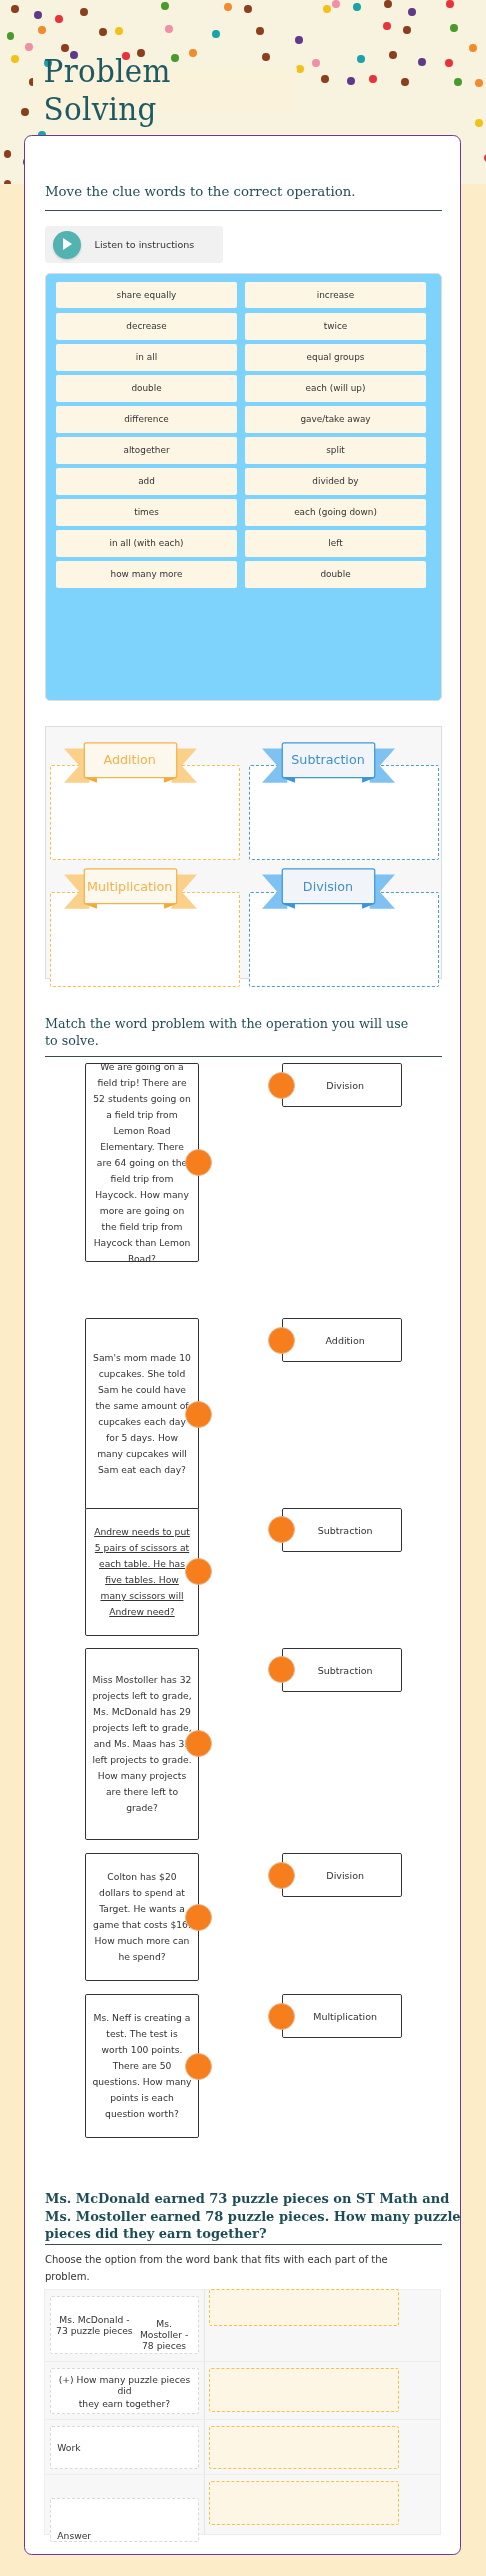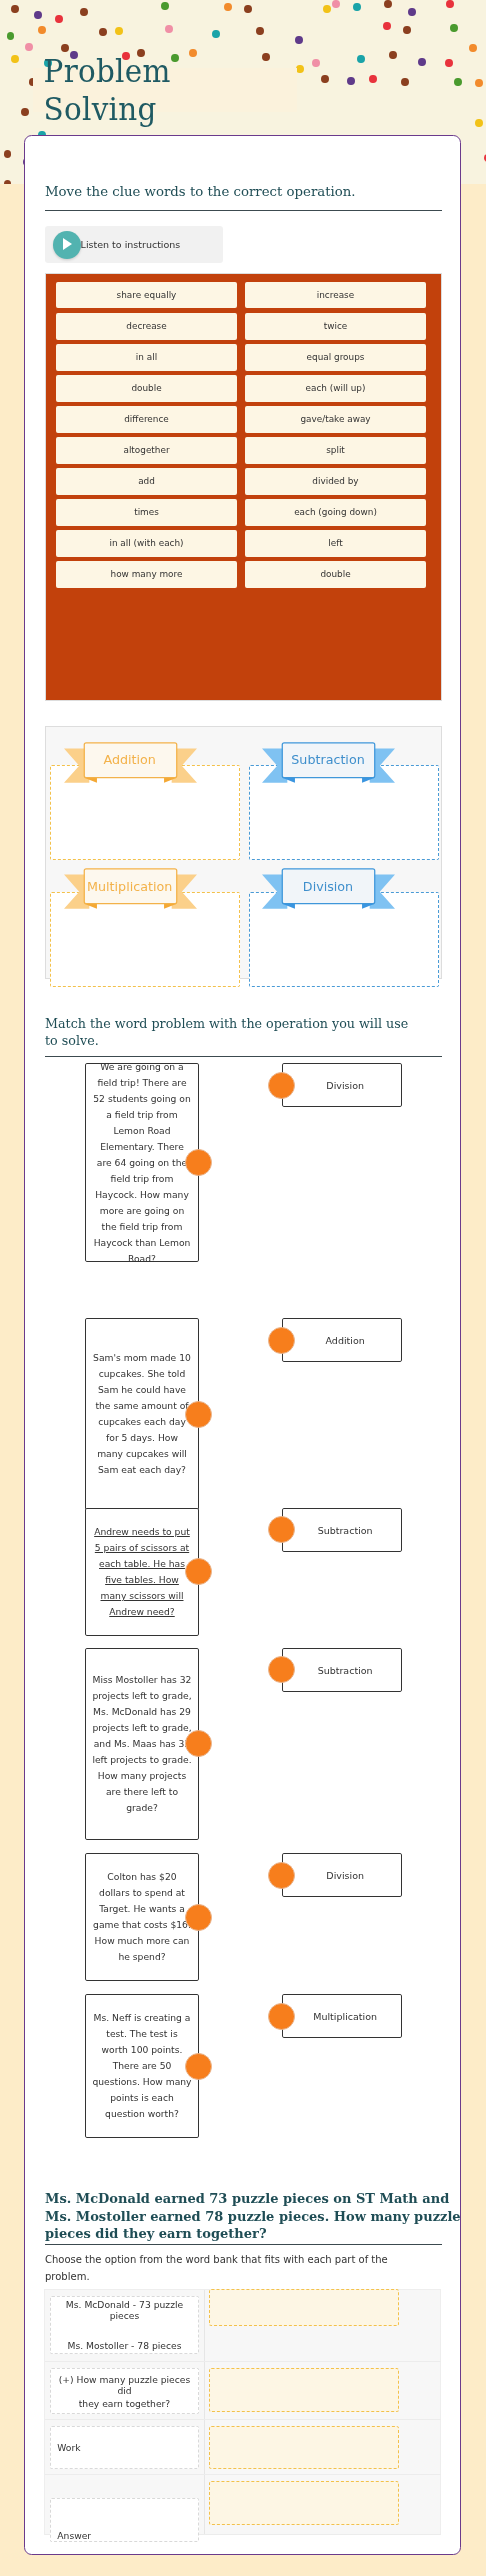--- a/index.html
+++ b/index.html
@@ -42,24 +42,24 @@
   }
   .play-icon {
     width: 28px; height: 28px; border-radius: 50%; background: #52b3b0;
     margin-left: 7.6px; position: relative;
     box-shadow: 0 1.3px 2.5px rgba(0,0,0,0.15);
   }
   .play-icon::after {
     content: ""; position: absolute; left: 10.8px; top: 7.6px;
     border-left: 9.5px solid #fff; border-top: 6.3px solid transparent; border-bottom: 6.3px solid transparent;
   }
-  .listen-label { margin-left: 0; font-size: 9.5px; color: #333; }
+  .listen-label { margin-left: 14px; font-size: 9.5px; color: #333; }
   .bank {
     position: absolute; left: 45px; top: 273px; width: 397px; height: 428px;
-    border: 0.6px solid #ddd; border-radius: 0; background: #c2410c;
+    border: 0.6px solid #ddd; border-radius: 5px; background: #7dd3fc;
   }
   .tile {
     position: absolute; width: 181px; height: 26.6px; background: #fdf6e4;
     border-radius: 1.9px; display: flex; align-items: center; justify-content: center;
     font-size: 8.9px; color: #333; cursor: grab;
   }
   .cats {
     position: absolute; left: 45px; top: 726px; width: 397px; height: 253px;
     background: #f7f7f7; border: 0.6px solid #ddd;
   }
@@ -307,21 +307,21 @@
 </div>
 <div class="rule" style="left:45px;top:2244px;width:397px;"></div>
 <div class="instr" style="top:2251px;">
   <div>Choose the option from the word bank that fits with each part of the</div>
   <div>problem.</div>
 </div>
 
 <div class="table" id="ptable">
     <div class="trow" style="top: 0px; height: 72px;">
       <div class="tdivider"></div>
-      <div class="tcell-left" style="top: 6.3px; height: 58px; display: flex; flex-direction: column; justify-content: center; align-items: center; padding: 0px 3.8px; text-align: center;">
+      <div class="tcell-left" style="top: 6.3px; height: 58px; display: flex; flex-direction: row; justify-content: center; align-items: center; padding: 0px 3.8px; text-align: center;">
         <div>Ms. McDonald - 73 puzzle pieces</div>
         <div style="margin-top: 19px;">Ms. Mostoller - 78 pieces</div>
       </div>
       <div class="tcell-right" style="top: -0.6px; height: 37px;"></div>
     </div>
     <div class="trow" style="top: 72px; height: 58px;">
       <div class="tdivider"></div>
       <div class="tcell-left" style="top: 6.3px; height: 46px; display: flex; flex-direction: column; justify-content: center; align-items: center; padding: 0px 3.8px; text-align: center;">
         <div>(+) How many puzzle pieces did</div>
         <div style="margin-top: 2.5px;">they earn together?</div>

